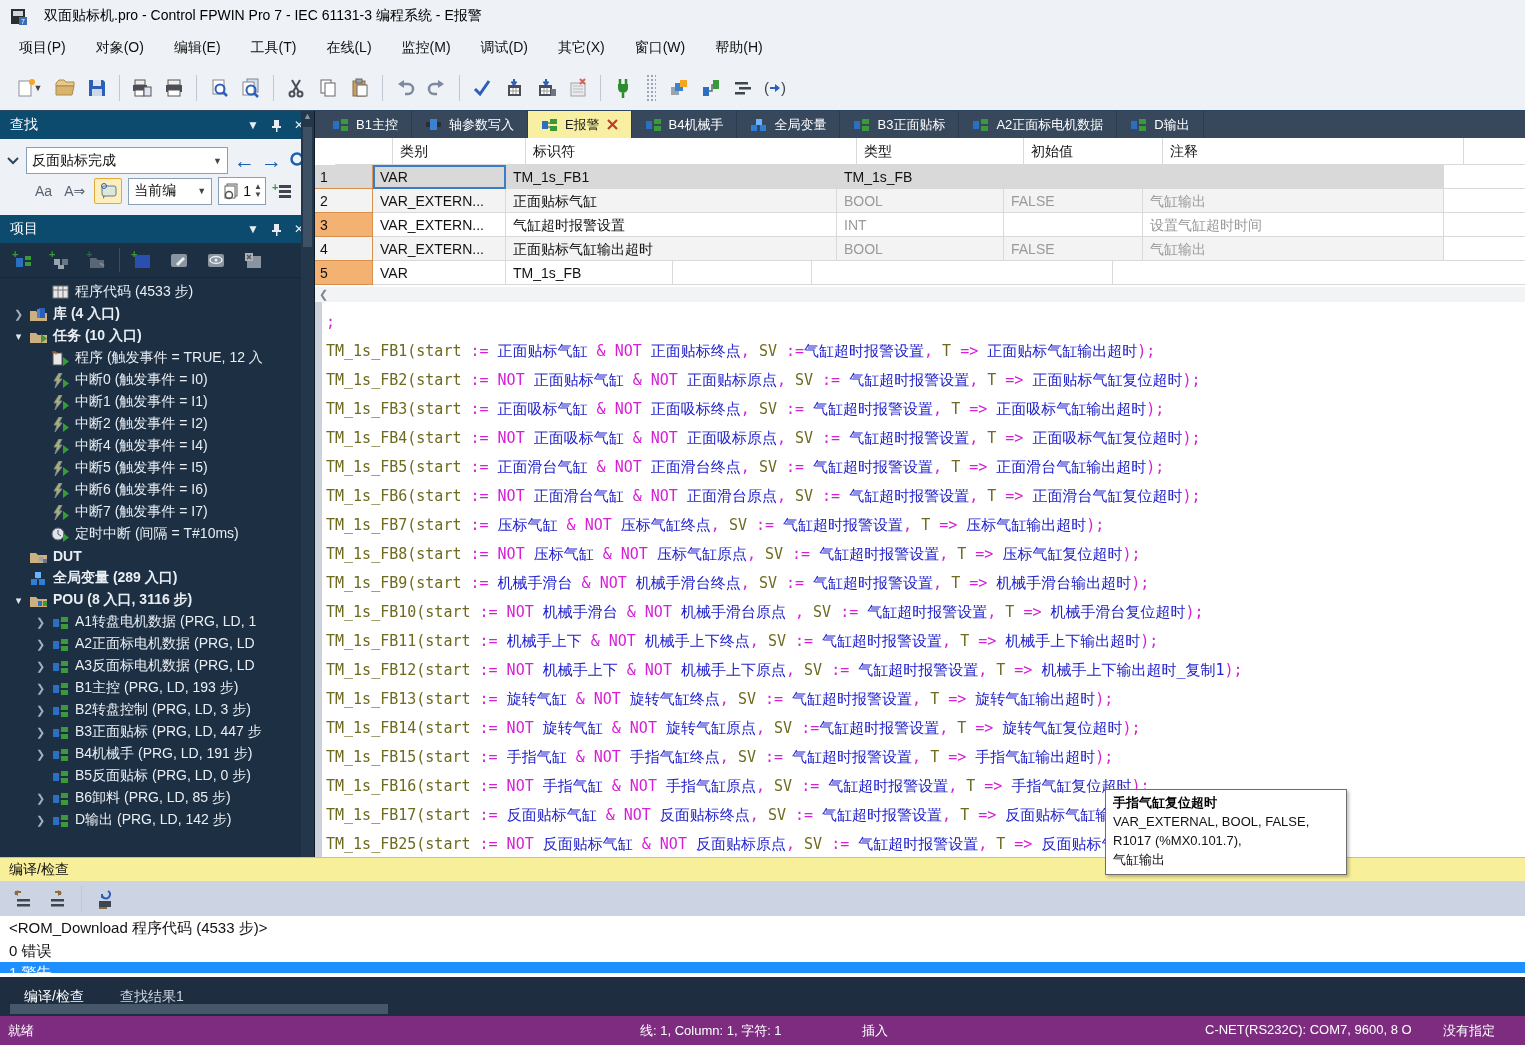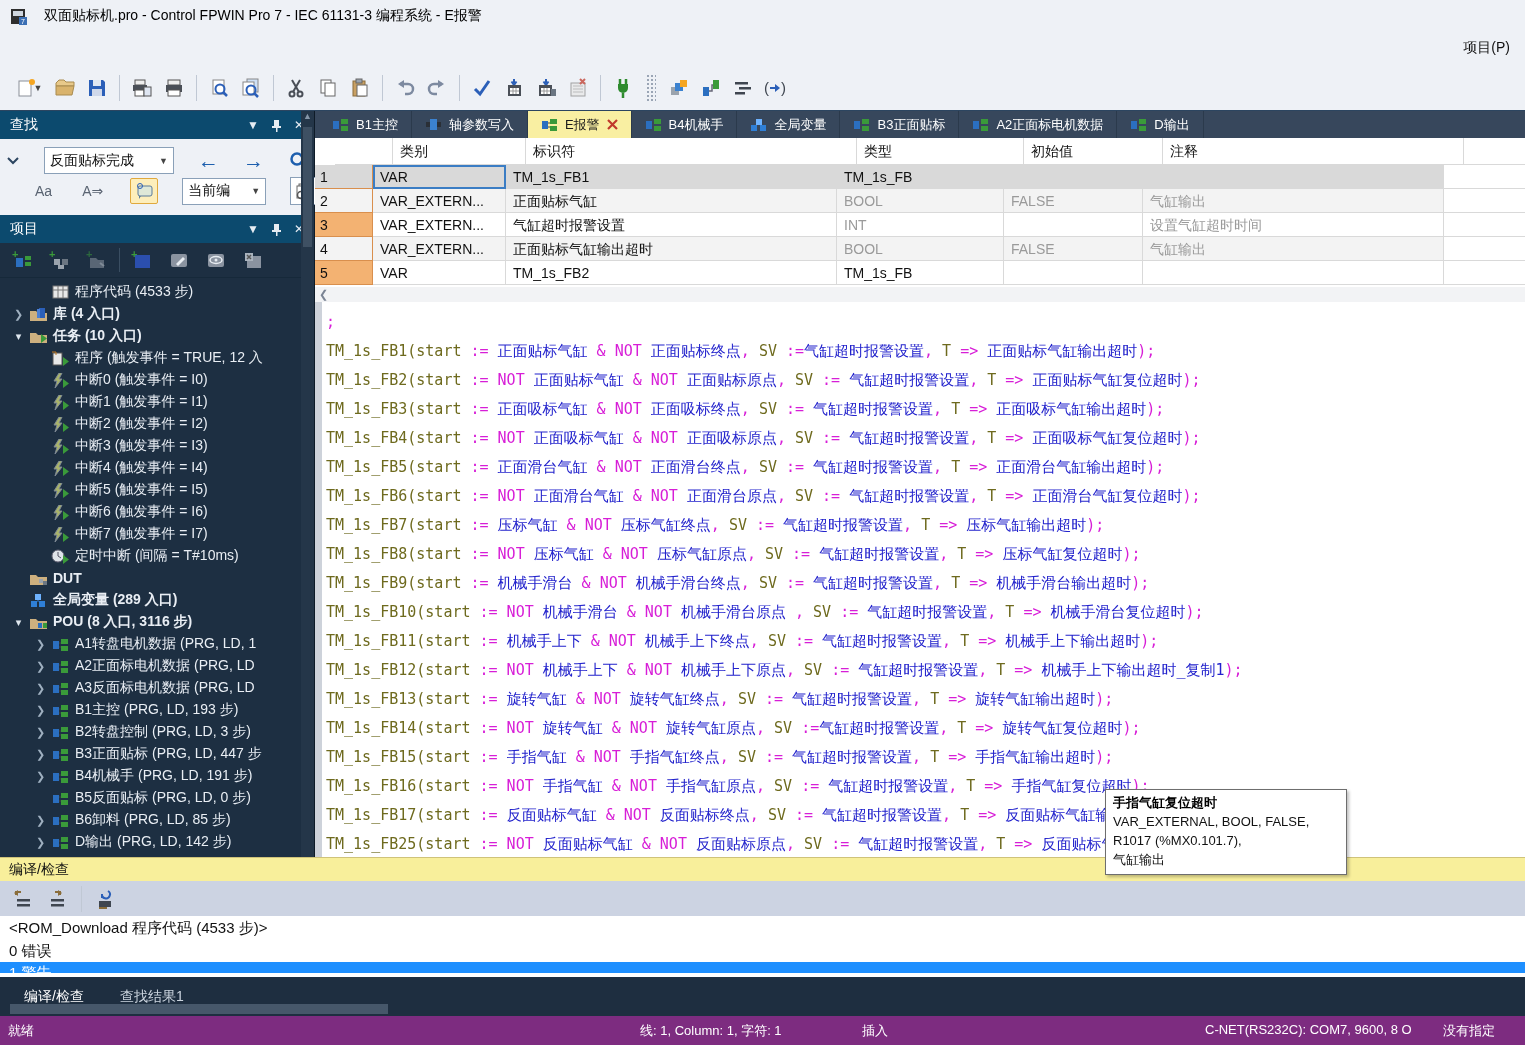--- a/index.html
+++ b/index.html
@@ -1,34 +1,34 @@
 <!DOCTYPE html>
 <html><head>
 <meta charset="utf-8">
 <style>
   html,body{margin:0;padding:0;background:#444;}
   #app{position:relative;width:1525px;height:1045px;background:#eef1f6;overflow:hidden;
        font-family:"Liberation Sans","DejaVu Sans",sans-serif;color:#111;font-size:14px;}
   
   .titlebar{position:absolute;left:0;top:0;right:0;height:32px;background:#eef1f6;display:flex;align-items:center;padding-left:10px;gap:14px;}
   .title{font-size:14px;color:#000;}
-  .menubar{position:absolute;left:0;top:32px;right:0;height:34px;background:#eef1f6;display:flex;align-items:flex-end;padding-left:4px;flex-direction:column;}
+  .menubar{position:absolute;left:0;top:32px;right:0;height:34px;background:#eef1f6;display:flex;align-items:flex-start;padding-left:4px;}
   .menu-item{padding:7px 15px;cursor:default;}
   .toolbar{position:absolute;left:0;top:66px;right:0;height:44px;background:#eef1f6;border-bottom:2px solid #2c4560;display:flex;align-items:center;padding-left:10px;gap:2px;}
   .tbtn{width:30px;height:30px;display:flex;align-items:center;justify-content:center;border-radius:3px;}
   .tsep{width:1px;height:26px;background:#c0c8d4;margin:0 5px;}
   .tdrag{width:10px;height:28px;margin:0 6px;background-image:radial-gradient(#9aa5b5 1px,transparent 1px);background-size:4px 4px;}
   .caret{font-size:9px;color:#444;margin-left:-4px;}
   
   .lpanel{position:absolute;left:0;top:111px;width:314px;height:746px;display:flex;flex-direction:column;background:#1d2f42;border-right:1px solid #0e1b28;}
   .phead{height:28px;background:#0c4a6e;color:#fff;display:flex;align-items:center;padding:0 10px;flex:none;}
   .phead .sp{flex:1}
   .phico{color:#e6ecf2;margin-left:12px;font-size:12px;}
   .find-body{background:#eef1f6;padding:5px 6px 7px 6px;flex:none;}
-  .frow{display:flex;align-items:center;gap:24px;margin:3px 0;}
+  .frow{display:flex;align-items:center;gap:6px;margin:3px 0;}
   .combo{background:#fff;border:1px solid #8aa0b8;height:25px;display:flex;align-items:center;padding:0 5px;flex:1;}
   .combo .val{flex:1;white-space:nowrap;overflow:hidden;}
   .combo .dd{color:#444;font-size:9px;}
   .bluearr{color:#1d5fae;font-size:21px;font-weight:bold;line-height:1;}
   .mini{display:flex;align-items:center;justify-content:center;height:24px;padding:0 3px;color:#5a6472;font-weight:normal;text-align:right;}
   .hl{background:#fdeebb;border:1px solid #e0a93e;border-radius:2px;}
   .spinbox{display:flex;align-items:center;background:#fff;border:1px solid #8aa0b8;height:26px;padding:0 3px;gap:3px;}
   .spinarrows{display:flex;flex-direction:column;font-size:8px;color:#444;line-height:1;}
   .proj-toolbar{height:34px;background:#1d2f42;display:flex;align-items:center;gap:7px;padding:0 8px;flex:none;border-bottom:1px solid #16293a;}
   .ptsep{width:1px;height:24px;background:#3a4e62;}
@@ -478,30 +478,20 @@
           <span class="lbl">中断2 (触发事件 = I2)</span>
         </div>
         <div class="titem" style="padding-left: 32px;">
           <span class="exp"></span>
           <span class="tico">
             <svg width="19" height="15">
               <path d="M8 0L3 8h3l-2 7 7-9H8l3-6z" fill="#a9b46a" stroke="#7d8795"></path>
               <path d="M12 6l6 4.5-6 4.5z" fill="#3a9a3a"></path>
             </svg>
           </span>
-          <span class="lbl">中断3 (触发事件 = I3)</span>
-        </div>
-        <div class="titem" style="padding-left: 32px;">
-          <span class="exp"></span>
-          <span class="tico">
-            <svg width="19" height="15">
-              <path d="M8 0L3 8h3l-2 7 7-9H8l3-6z" fill="#a9b46a" stroke="#7d8795"></path>
-              <path d="M12 6l6 4.5-6 4.5z" fill="#3a9a3a"></path>
-            </svg>
-          </span>
           <span class="lbl">中断4 (触发事件 = I4)</span>
         </div>
         <div class="titem" style="padding-left: 32px;">
           <span class="exp"></span>
           <span class="tico">
             <svg width="19" height="15">
               <path d="M8 0L3 8h3l-2 7 7-9H8l3-6z" fill="#a9b46a" stroke="#7d8795"></path>
               <path d="M12 6l6 4.5-6 4.5z" fill="#3a9a3a"></path>
             </svg>
           </span>
@@ -832,21 +822,20 @@
         <div class="vcell c0">VAR_EXTERN...</div>
         <div class="vcell c1">正面贴标气缸输出超时</div>
         <div class="vcell c2 gray">BOOL</div>
         <div class="vcell c3 gray">FALSE</div>
         <div class="vcell c4 gray">气缸输出</div>
         <div class="cf"></div>
       </div>
       <div class="vrow">
         <div class="vcell numc">5</div>
         <div class="vcell c0">VAR</div>
-        <div class="vcell c1">TM_1s_FB2</div>
         <div class="vcell c2">TM_1s_FB</div>
         <div class="vcell c3"></div>
         <div class="vcell c4"></div>
         <div class="cf"></div>
       </div>
     </div>
   <div class="hscroll">
       <span>❮</span>
     </div>
 

